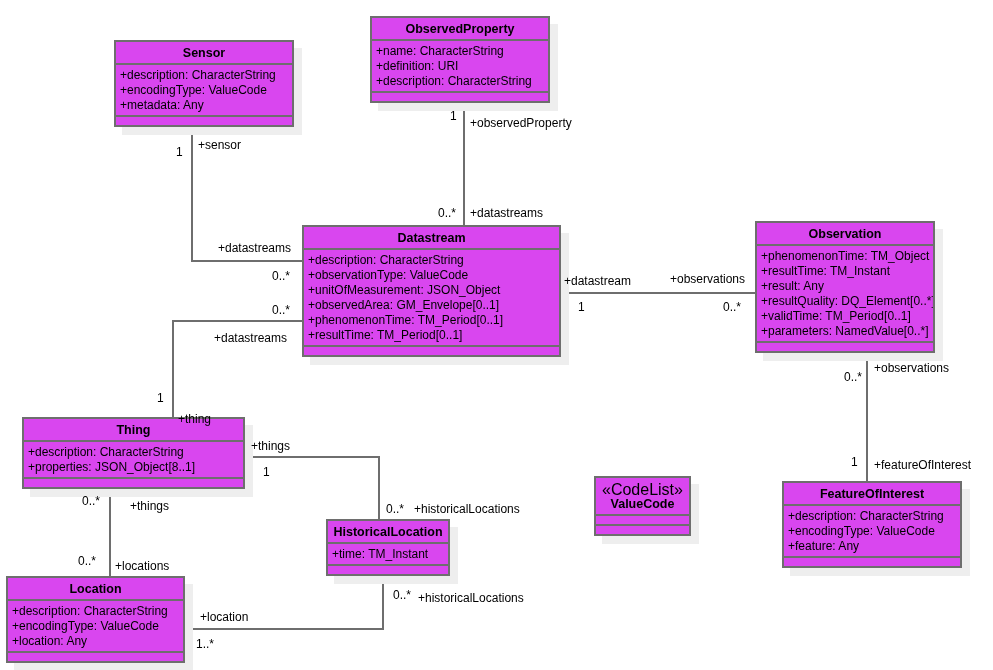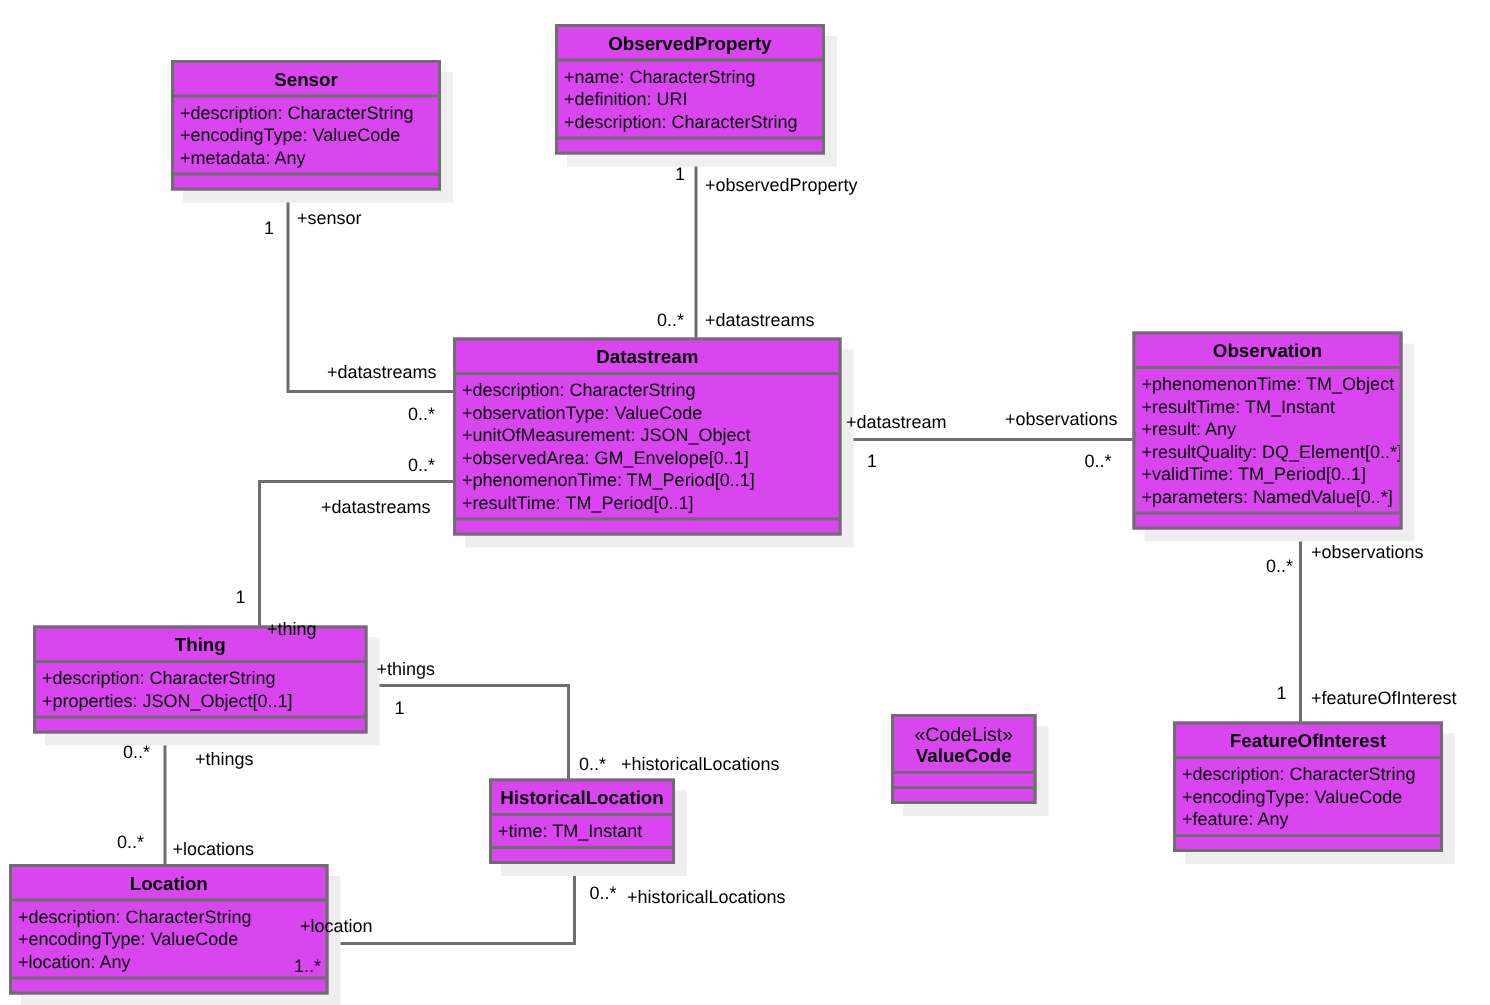--- a/index.html
+++ b/index.html
@@ -4,21 +4,21 @@
   <style>
     html, body { margin: 0; padding: 0; background: #ffffff; }
     body { width: 993px; height: 670px; position: relative; overflow: hidden;
            font-family: "Liberation Sans", sans-serif; font-size: 12px; color: #000; }
     .canvas { position: absolute; left: 0; top: 0; width: 993px; height: 670px; }
     svg.links { position: absolute; left: 0; top: 0; width: 993px; height: 670px; }
     .cls { position: absolute; background: #d946ef; border: 2px solid #6e6e6e;
            box-shadow: 8px 8px 0 #eeeeee; box-sizing: border-box; }
     .cls .hdr { text-align: center; font-weight: bold; font-size: 12.5px;
                 padding: 4px 2px 3px 2px; border-bottom: 2px solid #6e6e6e; white-space: nowrap; overflow: hidden; }
-    .cls .hdr .stereo { display: block; font-weight: normal; font-size: 13px; line-height: 14px; }
+    .cls .hdr .stereo { display: block; font-weight: normal; font-size: 16px; line-height: 14px; }
     .cls .hdr .cname { display: block; line-height: 14px; }
     .cls .attrs { padding: 3px 4px 2px 4px; border-bottom: 2px solid #6e6e6e; line-height: 15px; white-space: nowrap; overflow: hidden; }
     .cls .attrs.empty { height: 8px; padding: 0; }
     .cls .ops { height: 8px; }
     .lbl { position: absolute; font-size: 12px; white-space: nowrap; line-height: 14px; }
   </style>
 </head>
 <body>
 
 <div class="canvas">
@@ -89,36 +89,36 @@
     </div>
     <div class="ops"></div>
   </div>
 
   <div class="cls" style="left:22px;top:417px;width:223px;">
     <div class="hdr">
         <span class="cname">Thing</span>
       </div>
     <div class="attrs">
       <div>+description: CharacterString</div>
-      <div>+properties: JSON_Object[0..1]</div>
+      <div>+properties: JSON_Object[8..1]</div>
     </div>
     <div class="ops"></div>
   </div>
 
   <div class="cls" style="left:326px;top:519px;width:124px;">
     <div class="hdr">
         <span class="cname">HistoricalLocation</span>
       </div>
     <div class="attrs">
       <div>+time: TM_Instant</div>
     </div>
     <div class="ops"></div>
   </div>
 
-  <div class="cls" style="left:6px;top:576px;width:213px;">
+  <div class="cls" style="left:6px;top:576px;width:179px;">
     <div class="hdr">
         <span class="cname">Location</span>
       </div>
     <div class="attrs">
       <div>+description: CharacterString</div>
       <div>+encodingType: ValueCode</div>
       <div>+location: Any</div>
     </div>
     <div class="ops"></div>
   </div>

